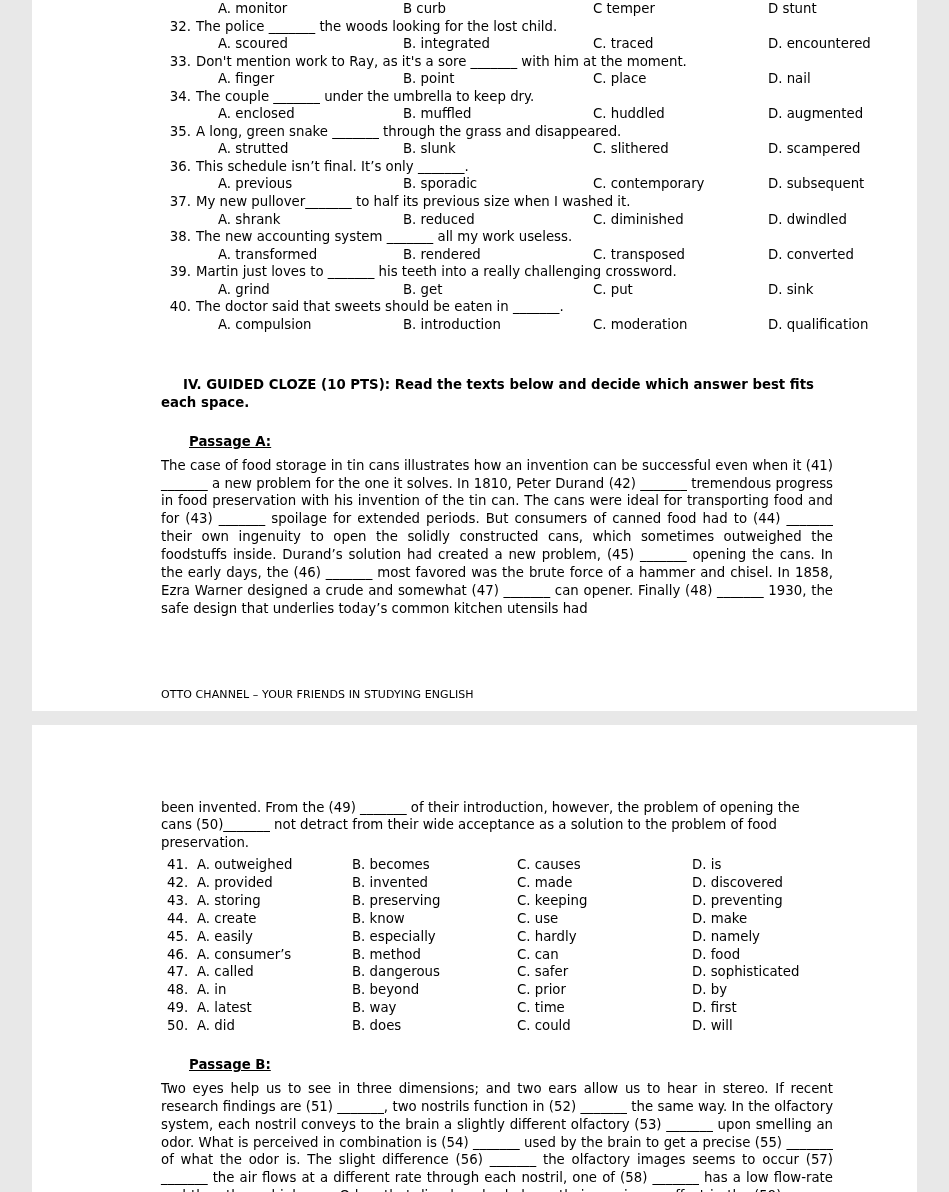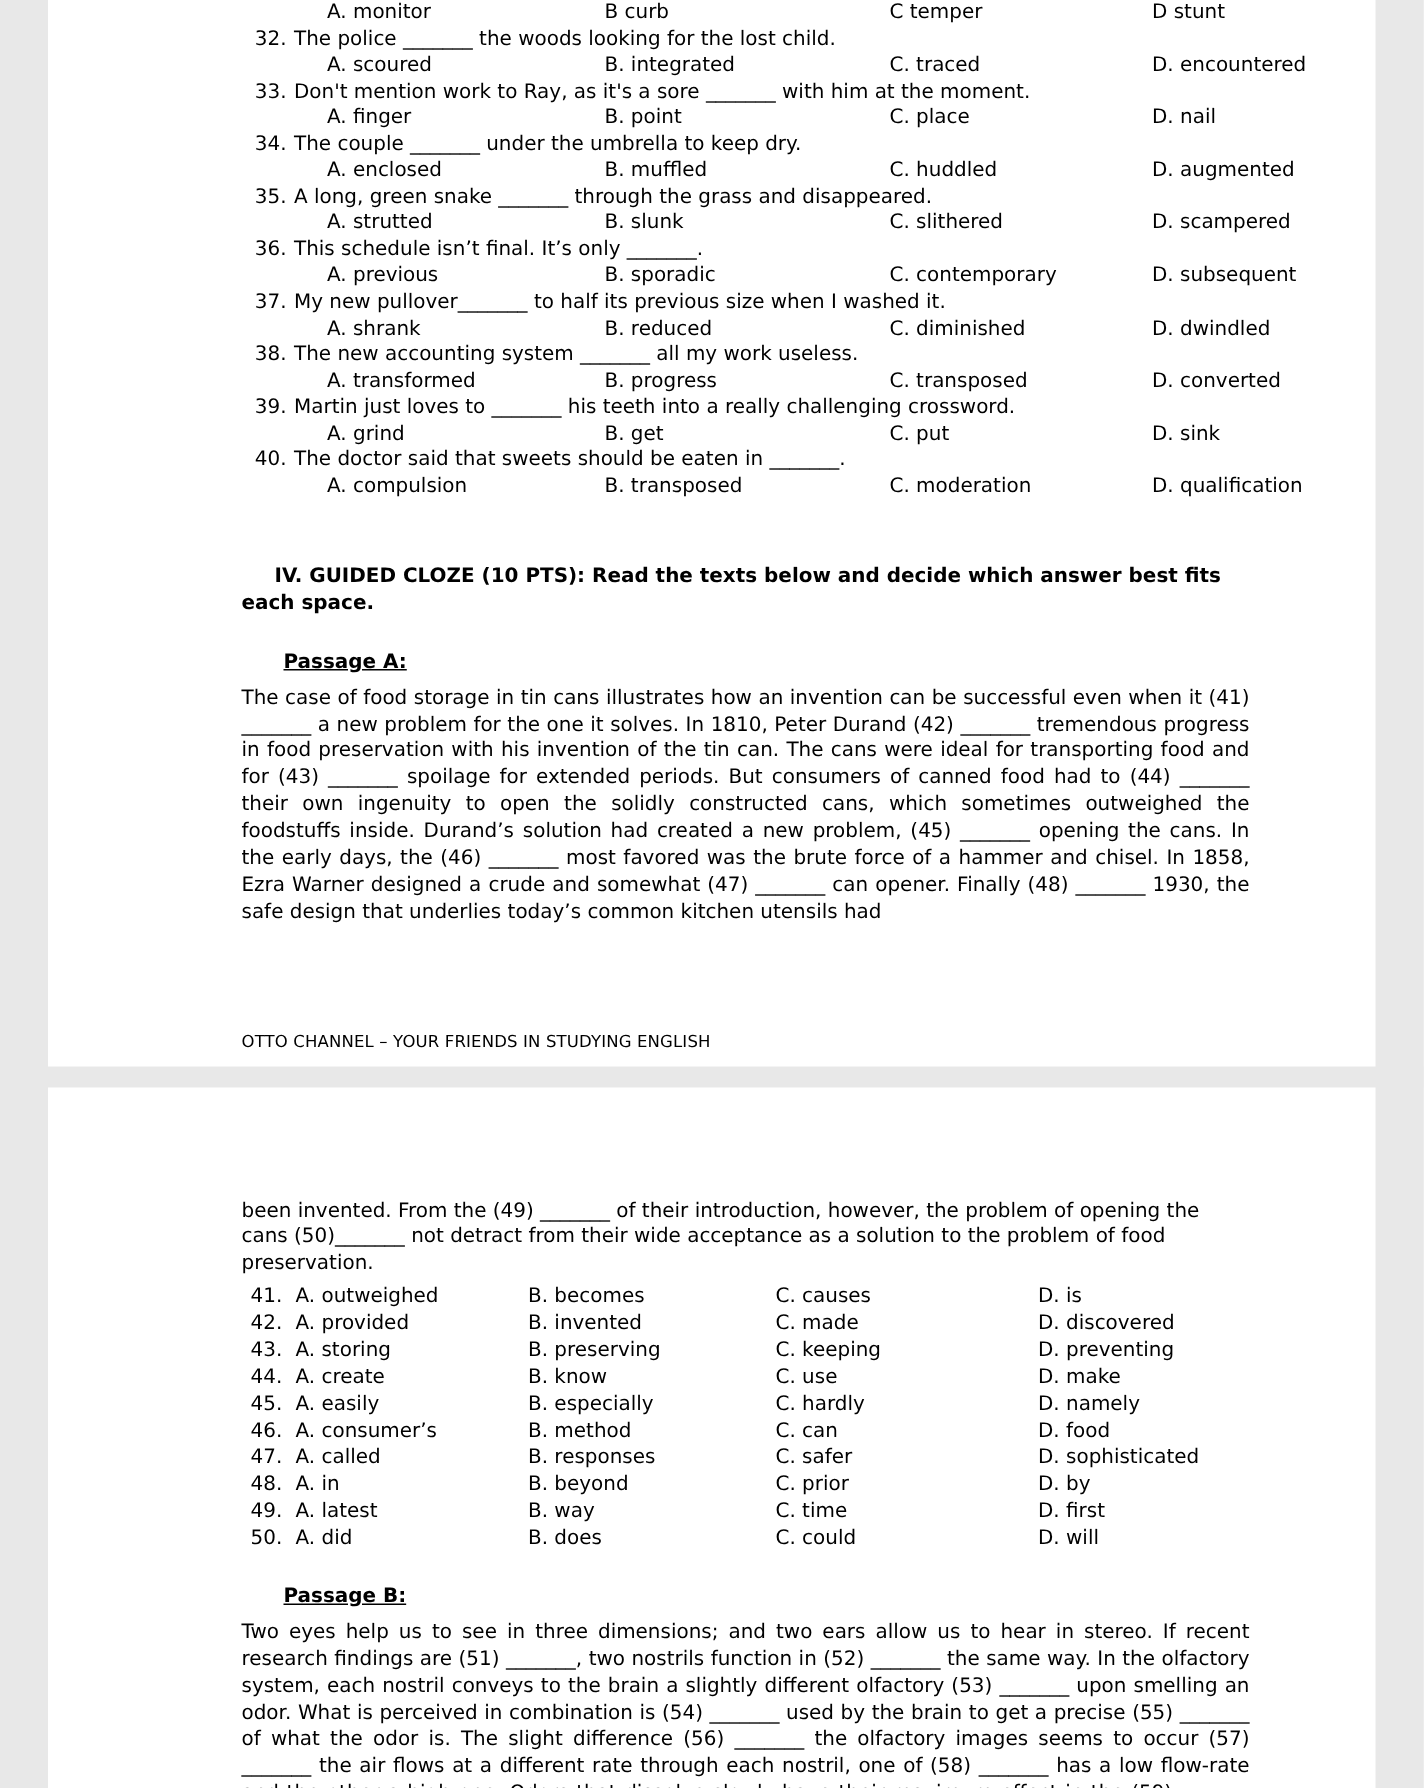--- a/index.html
+++ b/index.html
@@ -132,21 +132,21 @@
         </div>
       </div>
 
       <div class="q">
         <div class="qline">
           <div class="qnum">38.</div>
           <div class="qtext">The new accounting system _______ all my work useless.</div>
         </div>
         <div class="opts">
           <div class="opt o1">A. transformed</div>
-          <div class="opt o2">B. progress</div>
+          <div class="opt o2">B. rendered</div>
           <div class="opt o3">C. transposed</div>
           <div class="opt o4">D. converted</div>
         </div>
       </div>
 
       <div class="q">
         <div class="qline">
           <div class="qnum">39.</div>
           <div class="qtext">Martin just loves to _______ his teeth into a really challenging crossword.</div>
         </div>
@@ -158,21 +158,21 @@
         </div>
       </div>
 
       <div class="q">
         <div class="qline">
           <div class="qnum">40.</div>
           <div class="qtext">The doctor said that sweets should be eaten in _______.</div>
         </div>
         <div class="opts">
           <div class="opt o1">A. compulsion</div>
-          <div class="opt o2">B. transposed</div>
+          <div class="opt o2">B. introduction</div>
           <div class="opt o3">C. moderation</div>
           <div class="opt o4">D. qualification</div>
         </div>
       </div>
 
       <div class="section-head">
         <span class="indent"></span><span>IV. GUIDED CLOZE (10 PTS): Read the texts below and decide which answer best fits</span><br>
         <span>each space.</span>
       </div>
 
@@ -231,21 +231,21 @@
         <div class="akrow">
           <div class="aknum">46.</div>
           <div class="aka">A. consumer’s</div>
           <div class="akb">B. method</div>
           <div class="akc">C. can</div>
           <div class="akd">D. food</div>
         </div>
         <div class="akrow">
           <div class="aknum">47.</div>
           <div class="aka">A. called</div>
-          <div class="akb">B. responses</div>
+          <div class="akb">B. dangerous</div>
           <div class="akc">C. safer</div>
           <div class="akd">D. sophisticated</div>
         </div>
         <div class="akrow">
           <div class="aknum">48.</div>
           <div class="aka">A. in</div>
           <div class="akb">B. beyond</div>
           <div class="akc">C. prior</div>
           <div class="akd">D. by</div>
         </div>

